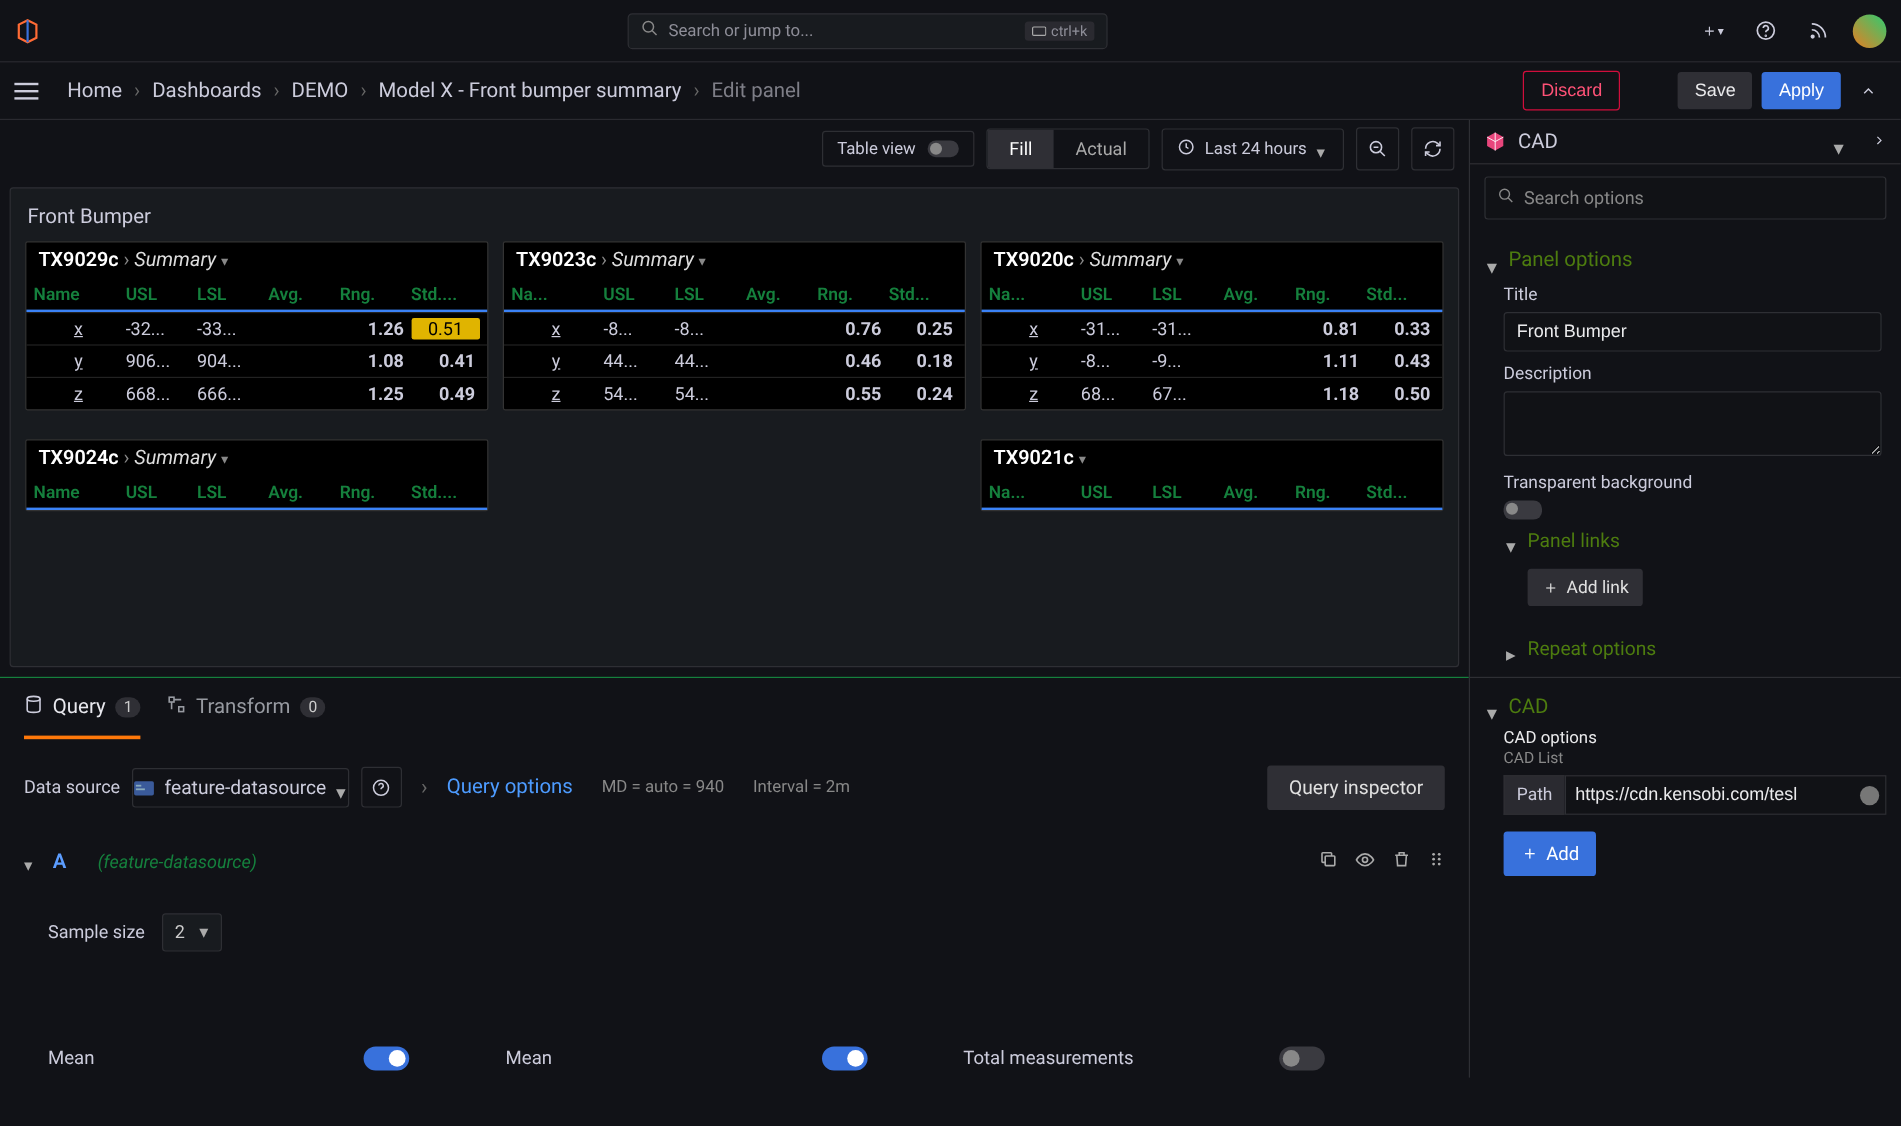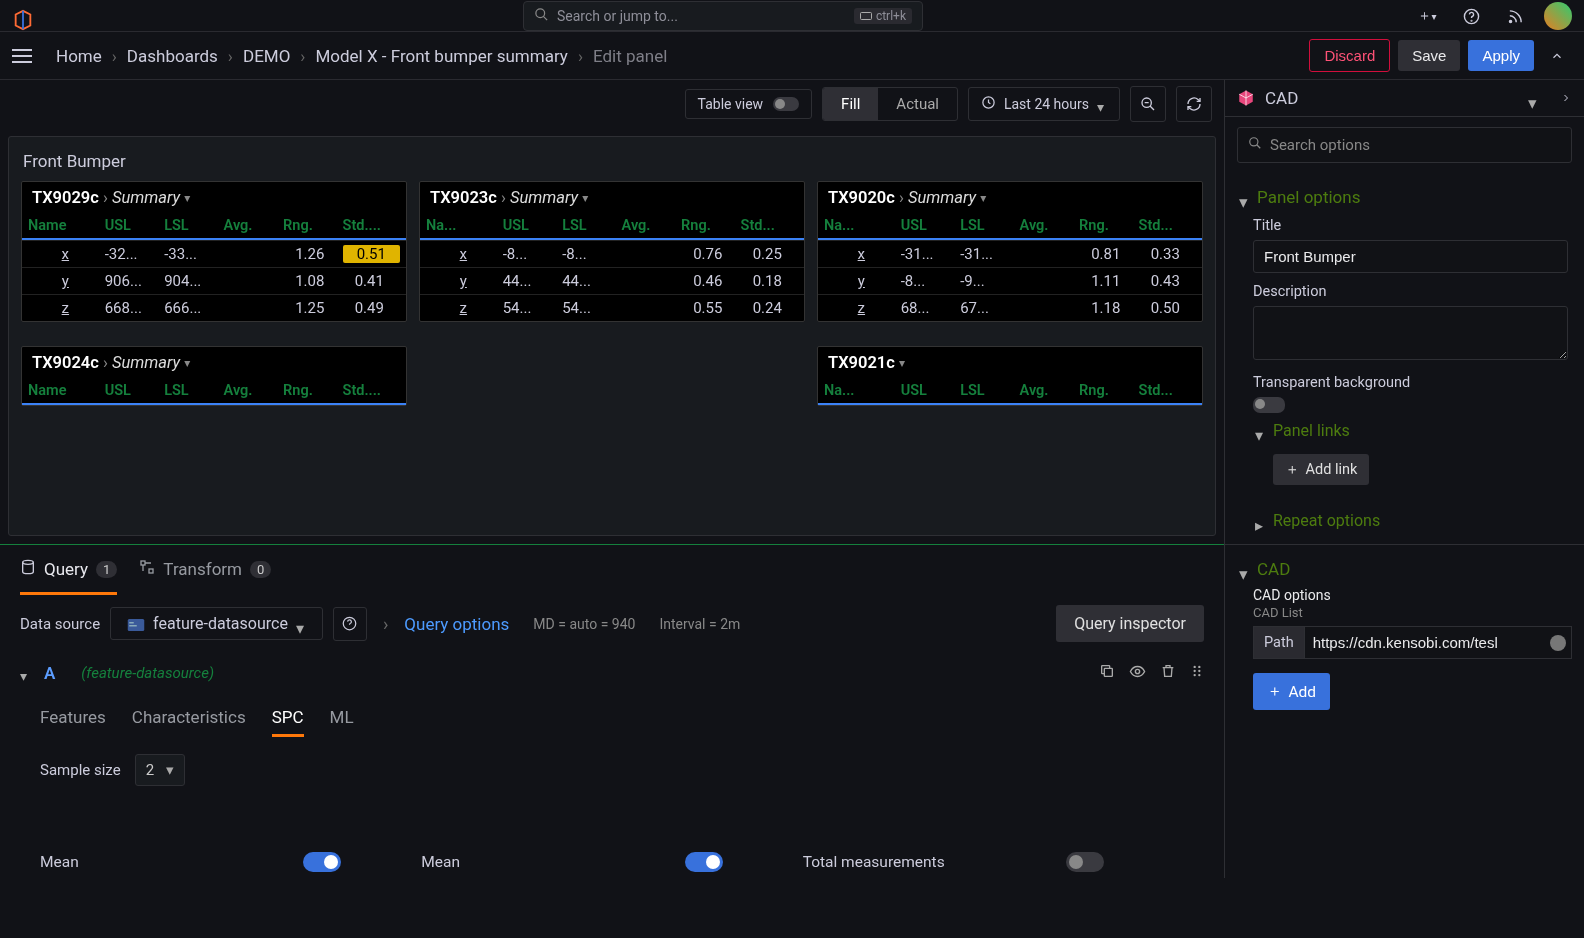--- a/index.html
+++ b/index.html
@@ -6,23 +6,23 @@
 body {
   width: 1584px;
   height: 938px;
   background: #111217;
   color: #ccccdc;
   font-family: -apple-system, BlinkMacSystemFont, "Segoe UI", Roboto, sans-serif;
   font-size: 14px;
   overflow: hidden;
 }
 .topbar {
-  height: 32px;
+  height: 52px;
   display: flex;
-  align-items: flex-end;
+  align-items: center;
   padding: 0 12px;
   gap: 12px;
   border-bottom: 1px solid #2a2a30;
 }
 .logo { width: 22px; height: 22px; }
 .logo svg { width:100%; height:100%; }
 .searchbox {
   flex: 0 0 400px;
   margin-left: auto;
   height: 30px;
@@ -58,21 +58,21 @@
 }
 .burger { width:28px; height:28px; display:flex; flex-direction:column; justify-content:center; gap:4px; cursor:pointer; margin-right:8px;}
 .burger div { height:2px; background:#ccccdc; width:20px; }
 .breadcrumb { display:flex; align-items:center; gap:10px; font-size:17px; }
 .breadcrumb span { color:#ccccdc; }
 .breadcrumb .sep { color:#666; font-size:17px; }
 .breadcrumb .muted { color:#7e7e87; }
 .nav-actions { margin-left:auto; display:flex; gap:8px; align-items:center; }
 .btn { padding:7px 14px; border-radius:3px; cursor:pointer; border:none; font-size:15px; }
 .btn-discard { background:transparent; border:1px solid #d10e3c; color:#ff5277; }
-.btn-save { background:#2f2f35; color:#eaeaec; }
+.btn-save { background:#2f2f35; color:#eaeaec;margin-left:40px; }
 .btn-apply { background:#3871dc; color:#fff; }
 .toolbar-row {
   height:48px;
   display:flex;
   align-items:center;
   padding:0 12px;
   gap:10px;
   justify-content:flex-end;
 }
 .tview { display:flex; align-items:center; gap:10px; border:1px solid #2e2f34; padding:6px 12px; border-radius:3px; color:#ccccdc; }
@@ -92,32 +92,32 @@
 .mini-table { background:#000; border:1px solid #333; border-radius:2px; font-size:14px; }
 .mt-header { padding:6px 10px; font-size:16.5px; color:#fff; display:flex; align-items:center; gap:4px; }
 .mt-header .code { font-weight:600; }
 .mt-header .sub { font-style:italic; color:#ddd; }
 .mt-head-row, .mt-row { display:grid; grid-template-columns: 1.3fr 1fr 1fr 1fr 1fr 1fr; padding:4px 6px; gap:2px; }
 .mt-head-row { color:#15803d; font-weight:600; border-bottom:2px solid #3b82f6; font-size:14.5px; }
 .mt-row { border-top:1px solid #222; }
 .mt-row div { white-space:nowrap; overflow:hidden; text-overflow:ellipsis; font-size:15px;}
 .axis-name { text-decoration:underline; text-align:center; }
 .hl { background:#e0b400; color:#000; text-align:center; border-radius:2px; }
-.num { text-align:center; padding-right:4px; }
+.num { text-align:right; padding-right:4px;font-weight:bold; }
 .mt-bottom { margin-top:12px; }
 svg.connectors { position:absolute; inset:0; pointer-events:none; }
 .bottom-panel { flex:1; border-top:1px solid #15803d; display:flex; flex-direction:column; min-height:0;justify-content:space-between;}
 .tabs-row { display:flex; gap:22px; padding:0 20px; height:48px; align-items:center; }
 .tab-item { display:flex; align-items:center; gap:8px; font-size:17px; color:#979aa1; cursor:pointer; padding:10px 0; position:relative;}
 .tab-item.active { color:#e8e8ee; }
 .tab-item.active::after { content:''; position:absolute; left:0; right:0; bottom:-6px; height:3px; background:#ff780a; }
 .tab-badge { background:#2f2f35; color:#ccc; padding:1px 7px; border-radius:10px; font-size:13px; }
 .ds-row { display:flex; align-items:center; gap:10px; padding:10px 20px; }
 .ds-label { color:#ccccdc; font-size:15px; }
-.ds-pick { display:flex; align-items:center; gap:8px; border:1px solid #2e2f34; padding:6px 16px; border-radius:3px; cursor:pointer; font-size:16px;}
+.ds-pick { display:flex; align-items:center; gap:8px; border:1px solid #2e2f34; padding:6px 0; border-radius:3px; cursor:pointer; font-size:16px;}
 .ds-icon { width:18px; height:14px; display:inline-block; }
 .qopts { color:#4d9bff; font-size:17px; cursor:pointer; }
 .qmeta { color:#888; font-size:14px; }
 .qi-btn { margin-left:auto; background:#2f2f35; color:#e0e0e0; padding:9px 18px; border-radius:3px; cursor:pointer; font-size:16px;}
 .query-head { display:flex; align-items:center; gap:14px; padding:8px 20px; }
 .query-letter { color:#5c9dff; font-size:17px; font-weight:600; }
 .query-ds { color:#15803d; font-style:italic; font-size:15px;margin-left:12px; }
 .query-icons { margin-left:auto; display:flex; gap:14px; }
 .inner-tabs { display:flex; gap:26px; padding:6px 40px; font-size:17px; }
 .inner-tab { color:#979aa1; cursor:pointer; padding:8px 0; position:relative;}
@@ -492,26 +492,20 @@
                 <circle cx="8" cy="5" r="2"></circle>
                 <circle cx="16" cy="5" r="2"></circle>
                 <circle cx="8" cy="12" r="2"></circle>
                 <circle cx="16" cy="12" r="2"></circle>
                 <circle cx="8" cy="19" r="2"></circle>
                 <circle cx="16" cy="19" r="2"></circle>
               </svg></span>
         </div>
       </div>
 
-      <div class="inner-tabs">
-        <div class="inner-tab">Features</div>
-        <div class="inner-tab">Characteristics</div>
-        <div class="inner-tab active">SPC</div>
-        <div class="inner-tab">ML</div>
-      </div>
 
       <div class="form-row">
         <span>Sample size</span>
         <div class="sel" style="position:relative">
           <span>2</span>
           <span style="position:absolute;right:8px;top:6px" class="chev chev-down"></span>
         </div>
       </div>
 
       <div class="switch-row">

